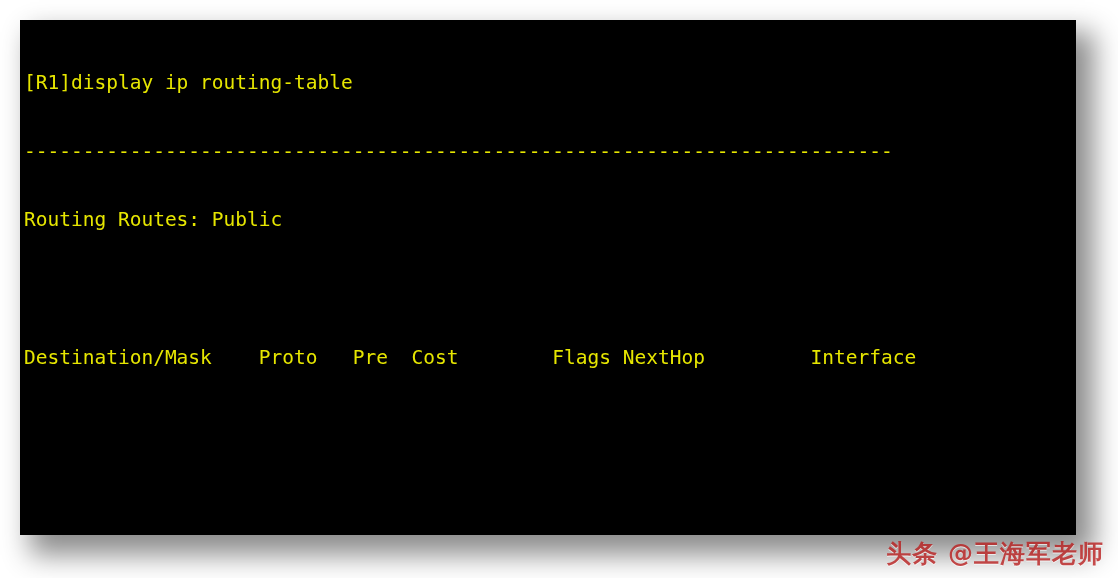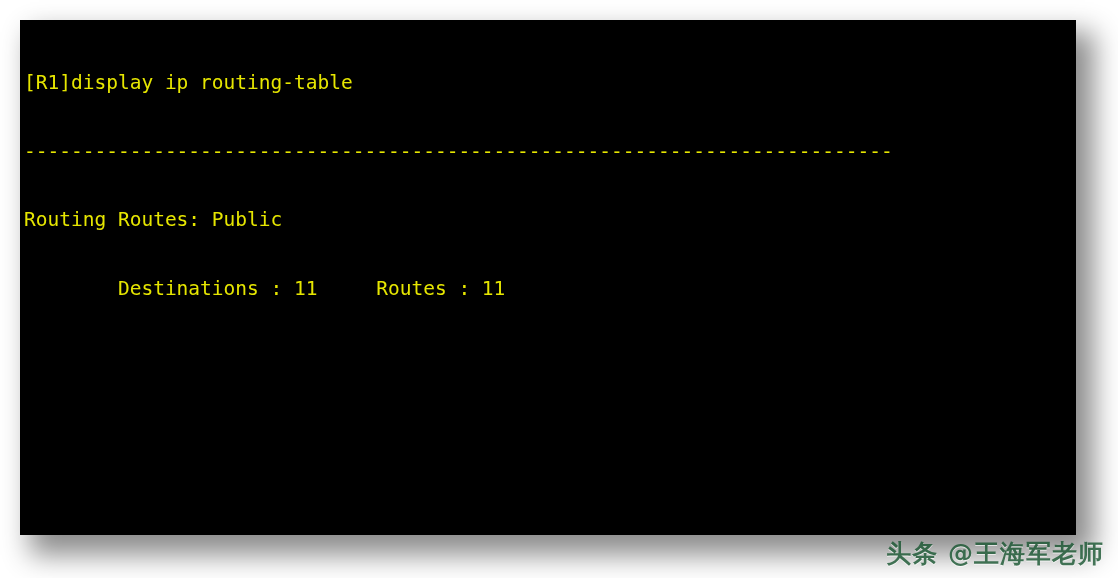--- a/index.html
+++ b/index.html
@@ -65,42 +65,42 @@
     display: block;
   }
 
   .watermark {
     position: absolute;
     right: 14px;
     bottom: 8px;
     font-family: "DejaVu Sans", "Liberation Sans", sans-serif;
     font-size: 25px;
     font-weight: 700;
-    color: #14532d;
+    color: #b91c1c;
     opacity: 0.78;
     letter-spacing: 1px;
     text-shadow: 0 1px 0 rgba(255,255,255,0.85);
     white-space: nowrap;
     text-align: center;
   }
 </style>
 </head>
 <body>
 
 <div class="screen">
 
   <div class="terminal-shadow"></div>
 
   <div class="terminal">
     <div class="console">
       <span class="line">[R1]display ip routing-table</span>
       <span class="line">--------------------------------------------------------------------------</span>
       <span class="line">Routing Routes: Public</span>
-      <span class="line">        Destinations : 11     Routes : 11</span>
       <span class="line"></span>
+      <span class="line">Destination/Mask    Proto   Pre  Cost        Flags NextHop         Interface</span>
       
       
       
       
       
       
       
       
       
       

